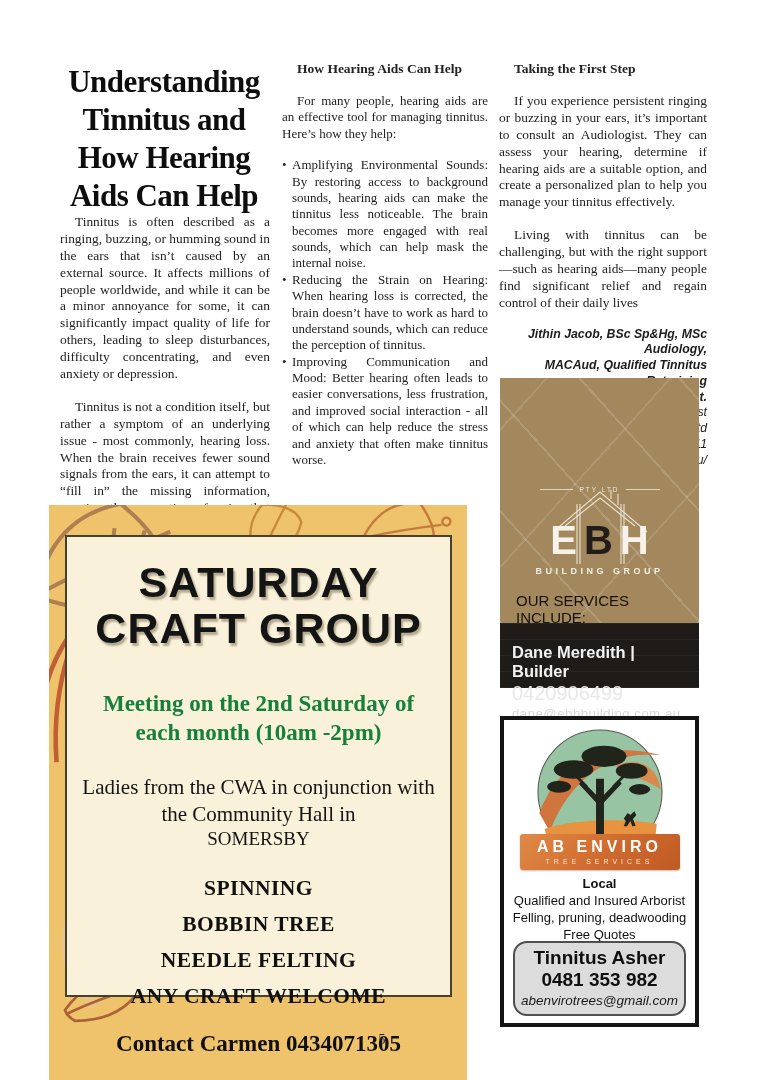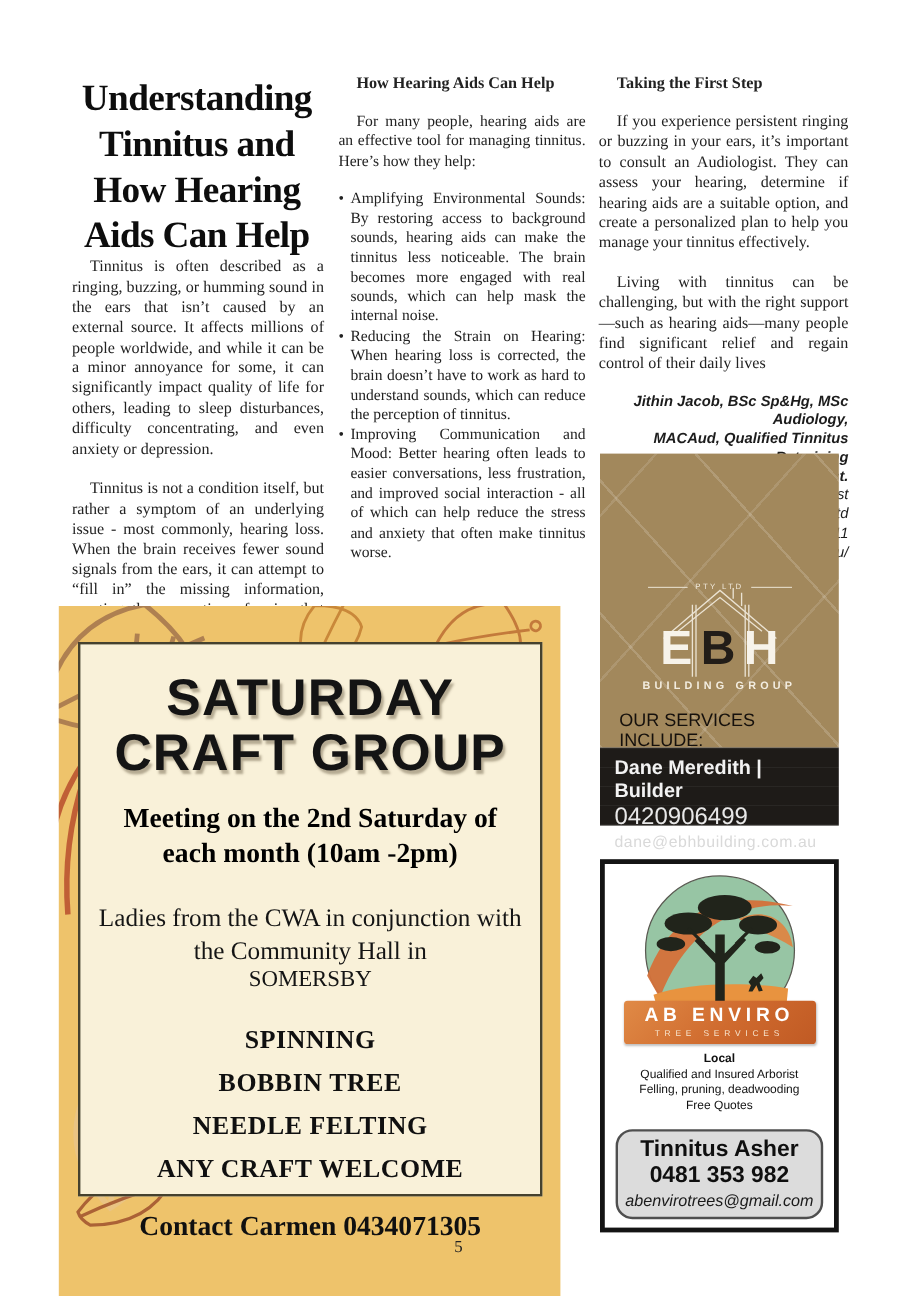--- a/index.html
+++ b/index.html
@@ -40,50 +40,50 @@
   .ebh-letter-light{color:#f7f3ea;}
   .ebh-letter-dark{color:#221d18;}
   .ebh-sub{position:absolute;left:0;right:0;top:80px;text-align:center;color:#f3ede0;
     font-size:9px;font-weight:bold;letter-spacing:3.5px;}
   .ebh-sub2{display:flex;align-items:center;justify-content:center;gap:6px;margin:108px auto 0;
     width:120px;color:#efe8da;font-size:6.5px;letter-spacing:2px;}
   .ebh-sub2::before,.ebh-sub2::after{content:"";flex:1;height:1px;background:#efe8da;opacity:.8;}
   .ebh-services-heading{margin:10px 16px 0;font-size:15px;font-weight:400;color:#15100c;}
   .ebh-bottom{position:absolute;left:0;right:0;bottom:0;height:65px;background:#1e1b18;
     background-image:repeating-linear-gradient(0deg, rgba(255,255,255,0.05) 0 1px, transparent 1px 16px);
-    color:#f2f2f2;padding:8px 12px 0;box-sizing:border-box;}
+    color:#f2f2f2;padding:20px 12px 0;box-sizing:border-box;}
   .ebh-name{font-size:16.5px;font-weight:800;}
   .ebh-phone{font-size:20px;margin-top:1px;color:#e8e8e8;}
   .ebh-email{font-size:13.2px;margin-top:1px;color:#d9d9d9;letter-spacing:0.5px;}
 
   
   .craft-ad{position:absolute;left:49px;top:505px;width:418px;height:615px;background:#eec36b;overflow:hidden;}
   .leaf{position:absolute;pointer-events:none;}
   .craft-inner{position:absolute;left:16px;top:30px;width:383px;height:458px;
     background:#f9f1d9;border:2px solid #45412e;text-align:center;}
   .craft-title{margin-top:22px;font-family:"Liberation Sans",sans-serif;font-weight:800;
     font-size:43px;line-height:1.08;letter-spacing:1px;color:#141414;
     text-shadow:2px 3px 2px rgba(96,82,58,0.45);}
-  .craft-meeting{margin:15px auto 0;width:350px;font-weight:bold;font-size:23px;line-height:1.28;color:#000000;}
+  .craft-meeting{margin:37px auto 0;width:350px;font-weight:bold;font-size:23px;line-height:1.28;color:#15803d;}
   .craft-ladies{margin:26px auto 0;width:360px;font-size:21px;line-height:1.3;color:#141414;}
   .craft-location{font-size:19px;color:#141414;}
   .craft-activities{margin-top:26px;}
   .craft-activities div{font-weight:bold;font-size:21.5px;margin:11px 0;letter-spacing:0.5px;color:#101010;}
   .craft-contact{margin-top:22px;font-weight:bold;font-size:23px;color:#101010;}
 
   
   .enviro-ad{position:absolute;left:500px;top:716px;width:191px;height:303px;background:#ffffff;
     border:4px solid #141414;font-family:"Liberation Sans",sans-serif;text-align:center;}
   .enviro-logo{width:132px;height:132px;margin:6px auto 0;display:block;}
   .enviro-banner{position:relative;width:160px;margin:-24px auto 0;padding:4px 0 5px;
     background:linear-gradient(135deg,#e08a46 0%,#cf6a2e 55%,#c05a24 100%);
     border-radius:3px;box-shadow:0 1px 2px rgba(0,0,0,0.25);}
   .enviro-banner-main{color:#ffffff;font-weight:800;font-size:16px;letter-spacing:4px;}
   .enviro-banner-sub{color:#f7e4cd;font-size:7px;letter-spacing:4px;margin-top:2px;}
-  .enviro-lines{margin-top:6px;font-size:10px;line-height:1.3;color:#111;}
+  .enviro-lines{margin-top:6px;font-size:13px;line-height:1.3;color:#111;}
   .enviro-lines .bold{font-weight:bold;}
   .enviro-contact-box{position:absolute;left:9px;right:9px;bottom:7px;background:#dcdcdc;
     border:2px solid #4f4f4f;border-radius:14px;padding:4px 2px 6px;}
   .enviro-contact-name{font-weight:800;font-size:19px;color:#0f0f0f;}
   .enviro-contact-phone{font-weight:800;font-size:19px;color:#0f0f0f;}
   .enviro-contact-email{font-style:italic;font-size:13.5px;margin-top:2px;color:#1a1a1a;}
 
   .page-number{position:absolute;left:0;right:0;top:1032px;text-align:center;font-size:14px;color:#222;}
 </style>
 </head>

